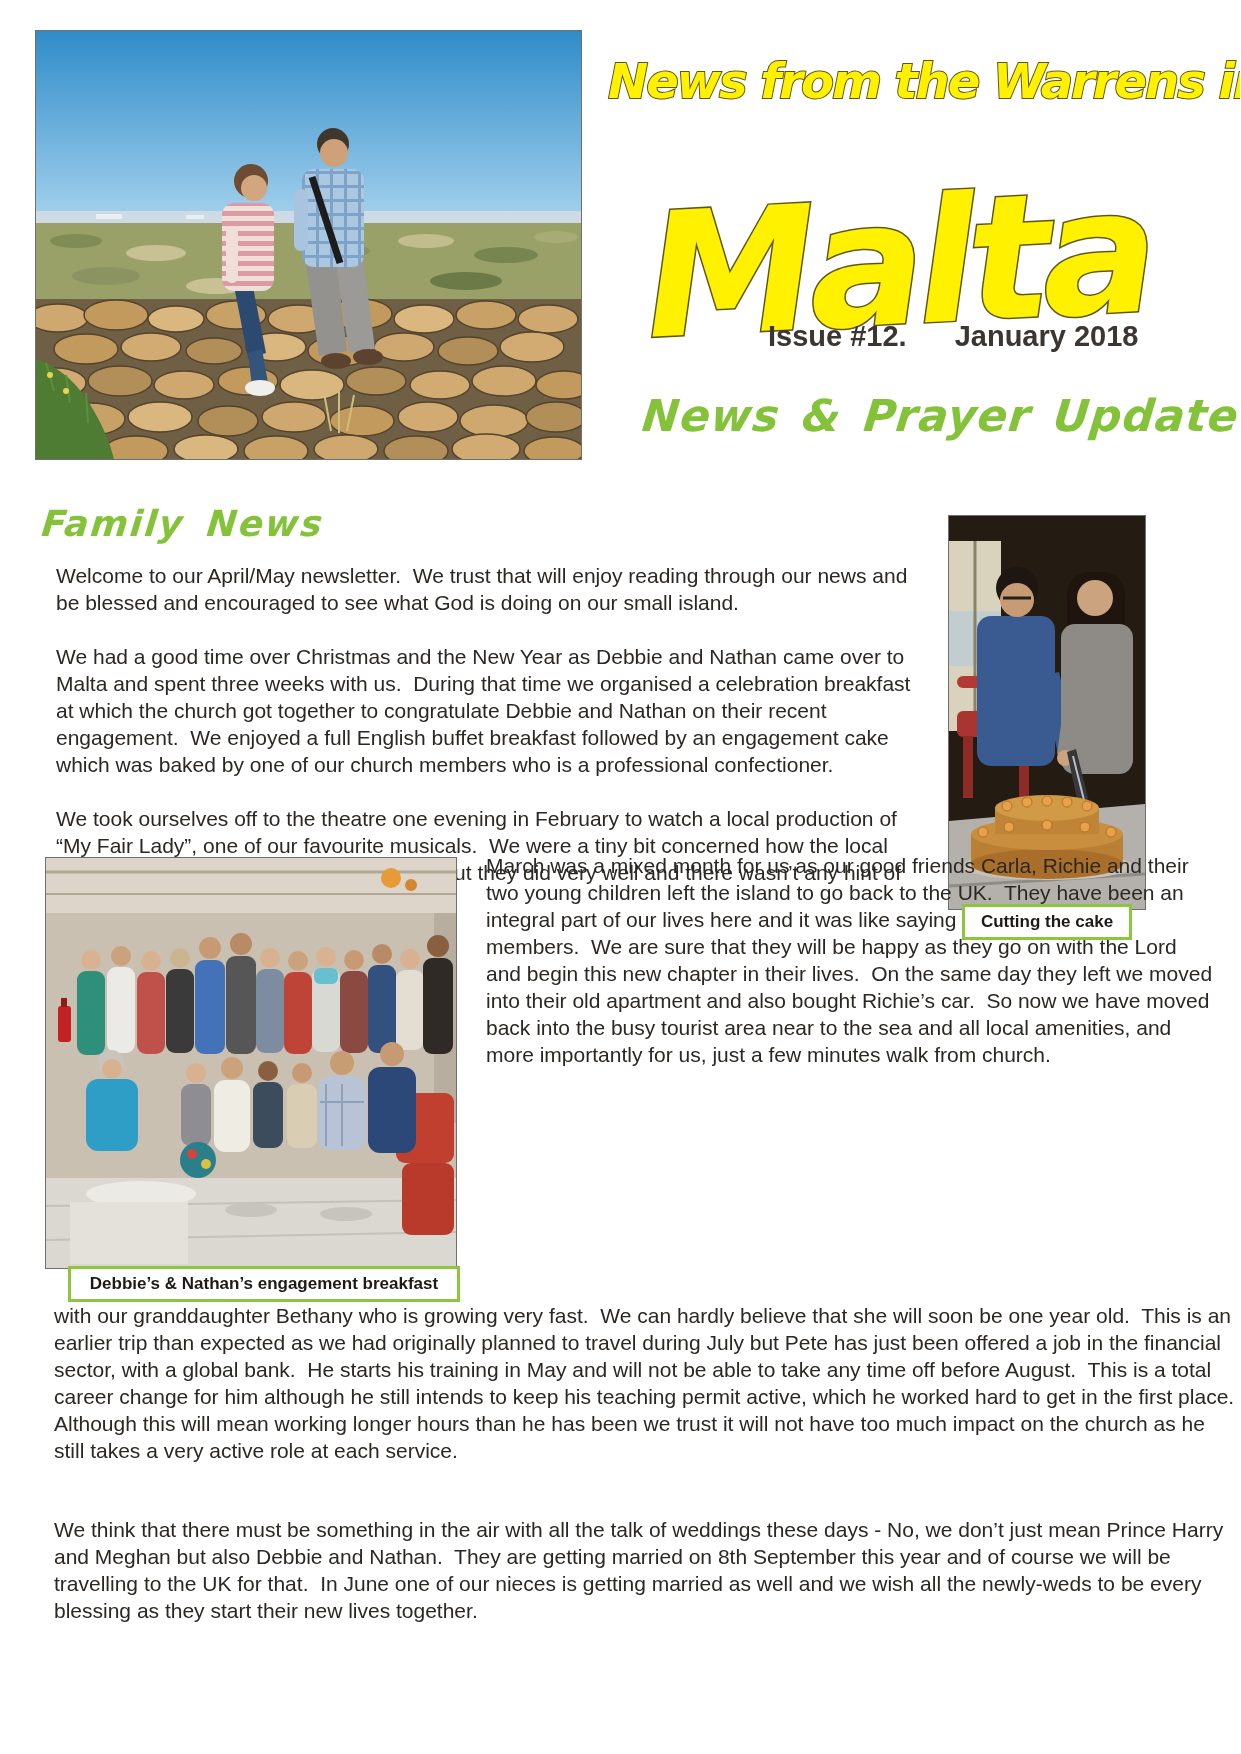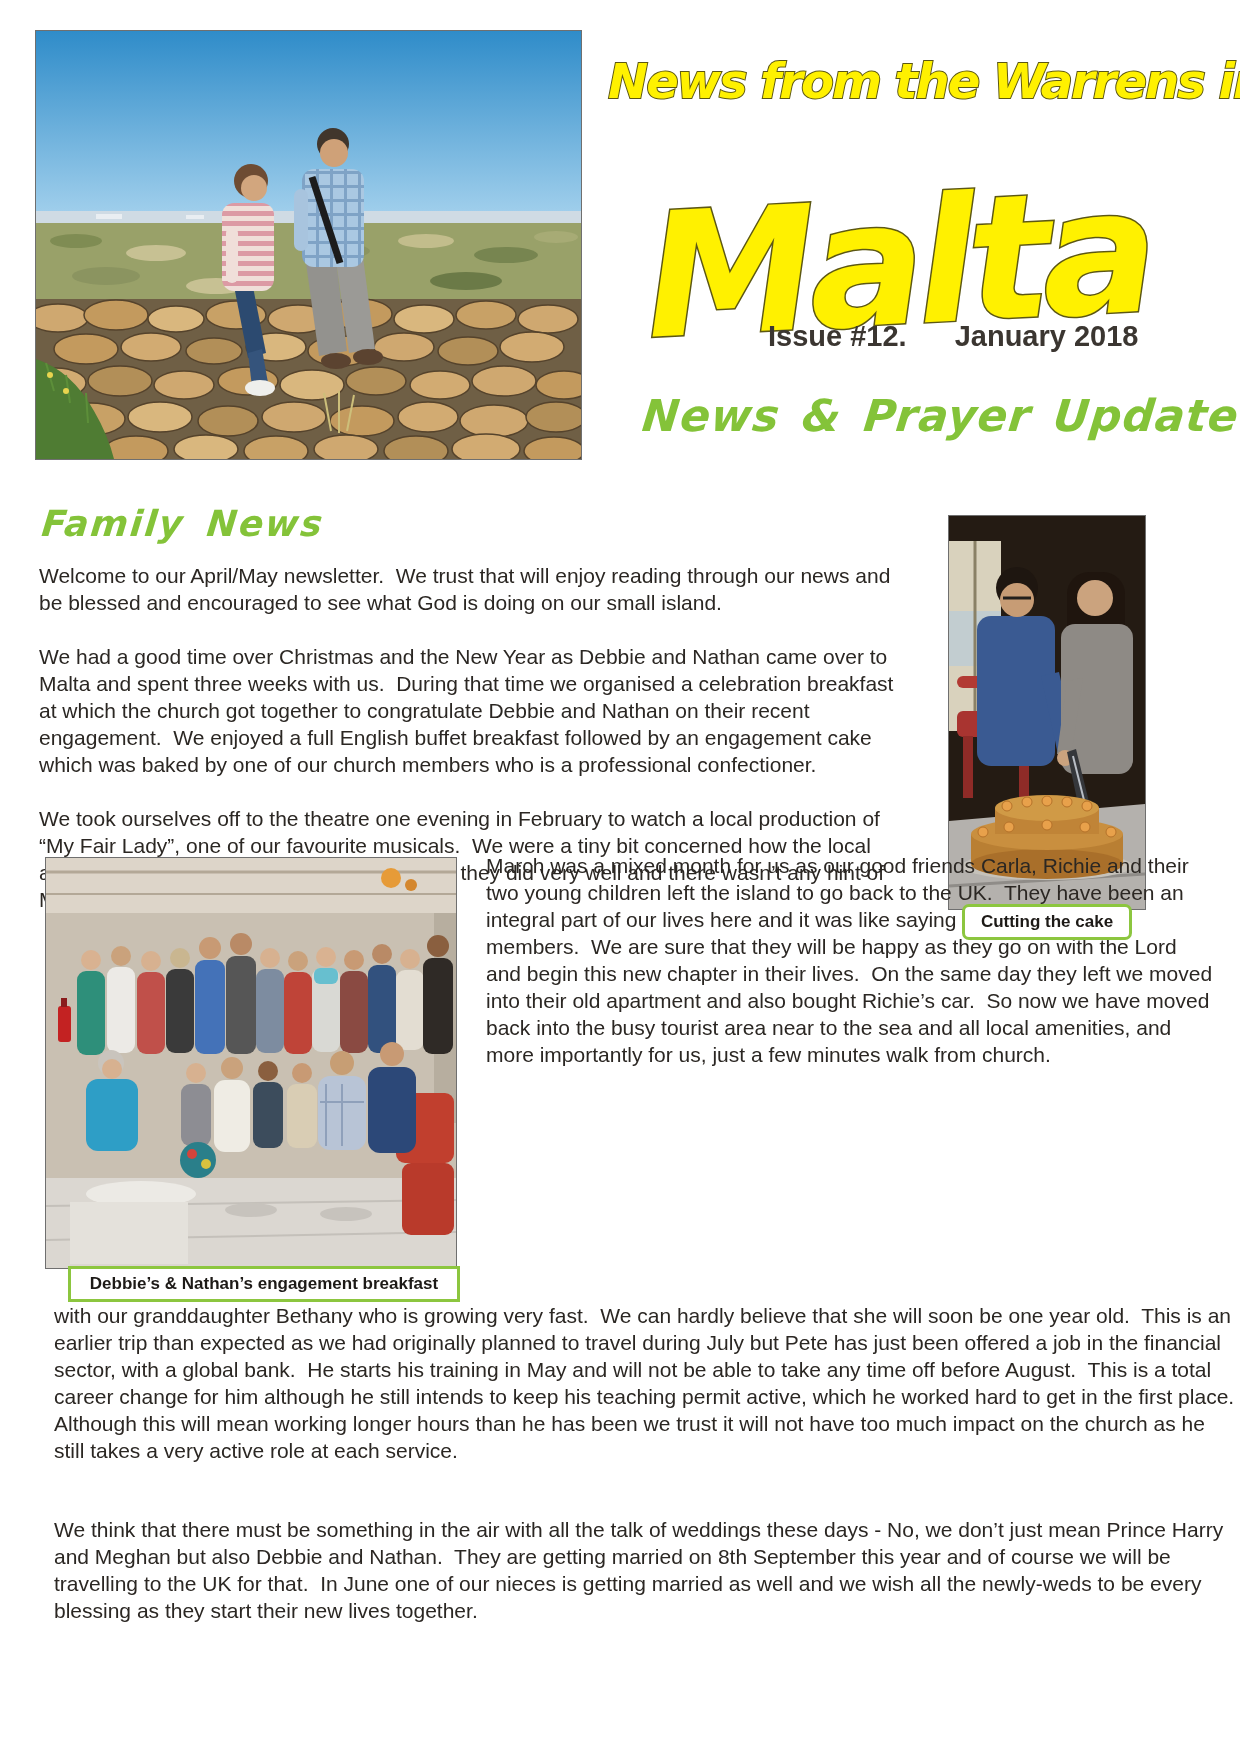--- a/index.html
+++ b/index.html
@@ -12,21 +12,21 @@
   .photo-frame { position:absolute; border:1px solid #6f6f6f; overflow:hidden; background:#cfcfcf; }
   .photo-frame svg { display:block; }
   #couple-photo { left:35px; top:30px; width:545px; height:428px; }
   #cake-photo   { left:948px; top:515px; width:196px; height:393px; }
   #group-photo  { left:45px; top:857px; width:410px; height:410px; }
   .caption {
     position:absolute; background:#ffffff; border:3px solid #8cc63f;
     font-weight:bold; font-size:17px; line-height:24px; text-align:center;
     color:#1d1a17; padding:3px 2px; z-index:5; box-sizing:border-box;
   }
-  #cake-caption  { left:962px; top:904px; width:170px;border-radius:7px; }
+  #cake-caption  { left:962px; top:904px; width:170px; }
   #group-caption { left:68px;  top:1266px; width:392px; }
   
   #masthead { position:absolute; left:590px; top:26px; width:650px; height:345px; }
   .tagline-text {
     font-family:"DejaVu Sans", sans-serif; font-style:italic; font-weight:bold;
     font-size:48px; letter-spacing:-2px;
     fill:#fff100; stroke:#5c5713; stroke-width:2px; paint-order:stroke;
   }
   .malta-text {
     font-family:"DejaVu Sans", sans-serif; font-style:italic; font-weight:bold;
@@ -44,21 +44,21 @@
     transform:skewX(-6deg); transform-origin:left bottom; white-space:nowrap;
   }
   .section-heading {
     position:absolute; left:40px; top:503px;
     font-family:"DejaVu Sans", sans-serif; font-style:italic; font-weight:bold;
     font-size:36px; color:#84c339; letter-spacing:2px; word-spacing:8px;
     transform:skewX(-6deg); transform-origin:left bottom; white-space:nowrap;
   }
   
   .bodytext p { margin:0 0 27px 0; font-size:21px; line-height:27px; white-space:pre-wrap; }
-  #intro-col  { position:absolute; left:39px;  top:562px;  width:860px; }
+  #intro-col  { position:absolute; left:56px;  top:562px;  width:860px; }
   #march-col  { position:absolute; left:486px; top:852px;  width:727px; }
   #bottom-col { position:absolute; left:33px;  top:1302px; width:1186px;margin-left:21px; }
   #bottom-col p.gap-large { margin-bottom:52px; }
 </style>
 </head>
 <body>
 
 <div class="page">
 
   <div class="photo-frame" id="couple-photo">

